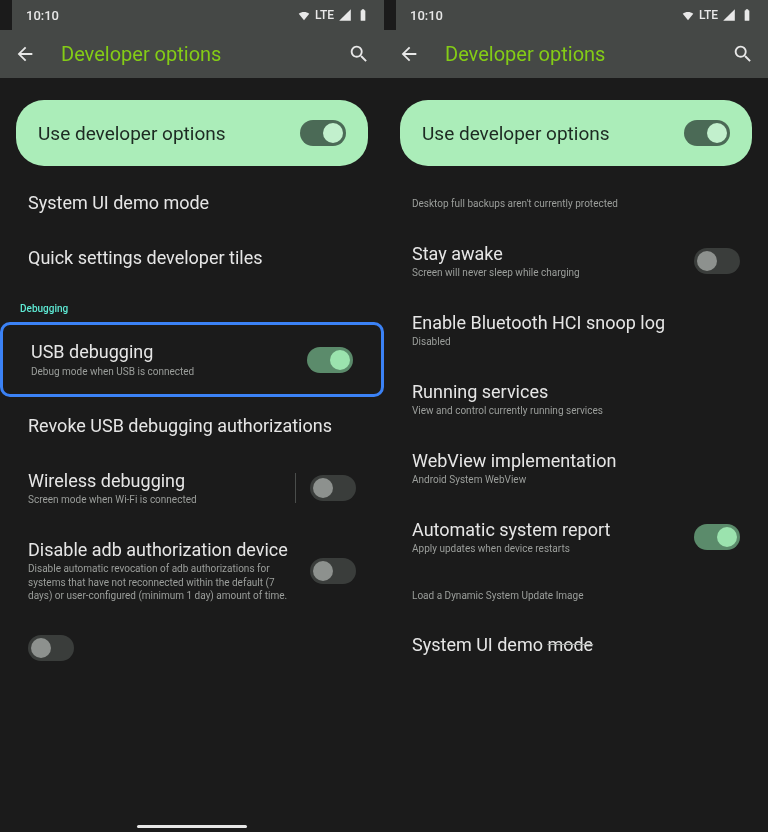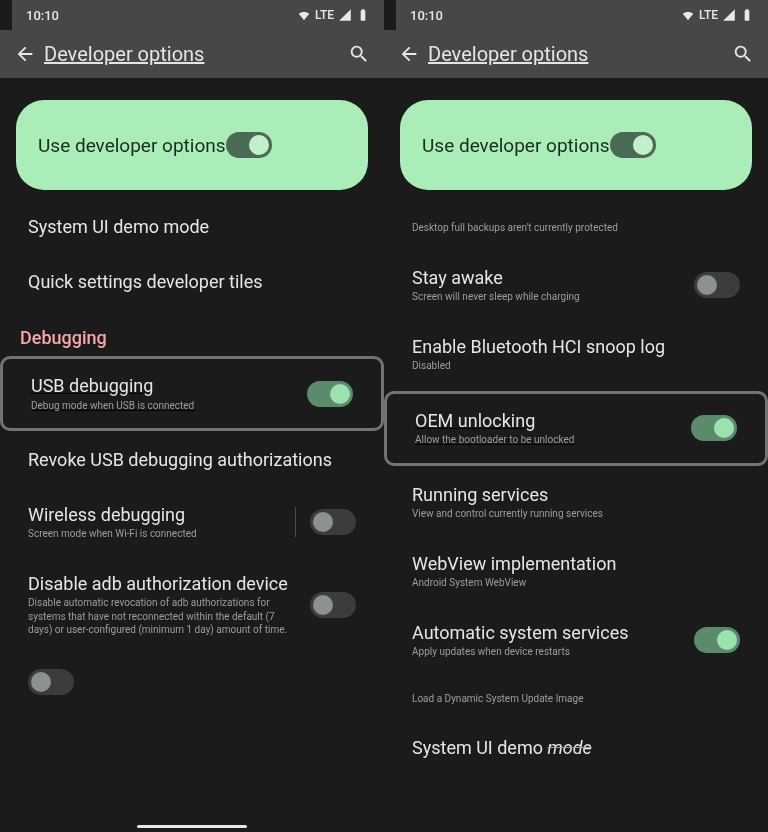--- a/index.html
+++ b/index.html
@@ -31,34 +31,34 @@
     margin-left: 12px;
   }
   .status-right { display: flex; align-items: center; gap: 4px; font-size: 12px; }
   .status-right svg { width: 14px; height: 14px; fill: #e8e8e8; }
   .app-bar {
     height: 48px;
     background: #454846;
     display: flex;
     align-items: center;
     padding: 0 14px;
-    gap: 8px;
-    color: #e5e5e5;
-    text-decoration: underline;
+    gap: 25px;
+    color: #84cc16;
   }
   .app-bar .title { font-size: 20px; flex: 1; font-weight: 400; }
   .app-bar svg { width: 22px; height: 22px; fill: #e8e8e8; }
   .content { padding: 0 0 10px 0; }
   .hero {
     background: #abedb9;
     border-radius: 28px;
     margin: 22px 16px 10px 16px;
-    padding: 32px 22px;
+    padding: 20px 22px;
     display: flex;
     align-items: center;
+    justify-content: space-between;
     color: #1d2a22;
   }
   .hero-title { font-size: 19px; font-weight: 400; }
   .toggle {
     width: 46px;
     height: 26px;
     border-radius: 13px;
     position: relative;
     flex-shrink: 0;
   }
@@ -78,37 +78,36 @@
   .row {
     padding: 16px 28px;
     display: flex;
     align-items: center;
     gap: 14px;
   }
   .row-text { flex: 1; min-width: 0; }
   .row-title { color: #e6e6e6; font-size: 18px; font-weight: 400; line-height: 1.25; }
   .row-sub { color: #9b9e9b; font-size: 10px; line-height: 1.35; margin-top: 1px; }
   .section-header {
-    color: #fca5a5;
-    font-size: 18px;
+    color: #5eead4;
+    font-size: 10px;
     font-weight: 500;
     padding: 18px 20px 6px 20px;
   }
   .red-box {
-    border: 3px solid #737373;
+    border: 3px solid #3b82f6;
     border-radius: 10px;
-    text-decoration: underline;
   }
   .divider-vertical {
     width: 1px;
     height: 30px;
     background: #4a4d4b;
     flex-shrink: 0;
   }
-  .strike { text-decoration: line-through; text-decoration-color: #9b9e9b; font-style: italic; }
+  .strike { text-decoration: line-through; text-decoration-color: #9b9e9b; }
   .home-indicator {
     position: absolute;
     bottom: 4px;
     left: 50%;
     transform: translateX(-50%);
     width: 110px;
     height: 3px;
     background: #e6e6e6;
     border-radius: 2px;
   }
@@ -263,47 +262,38 @@
         </div>
     </div>
 
     <div class="row">
       <div class="row-text">
         <div class="row-title">Enable Bluetooth HCI snoop log</div>
         <div class="row-sub">Disabled</div>
       </div>
     </div>
 
-    <div class="row red-box" style="margin:2px 0;">
-      <div class="row-text">
-        <div class="row-title">OEM unlocking</div>
-        <div class="row-sub">Allow the bootloader to be unlocked</div>
-      </div>
-      <div class="toggle on">
-          <div class="knob"></div>
-        </div>
-    </div>
 
     <div class="row">
       <div class="row-text">
         <div class="row-title">Running services</div>
         <div class="row-sub">View and control currently running services</div>
       </div>
     </div>
 
     <div class="row">
       <div class="row-text">
         <div class="row-title">WebView implementation</div>
         <div class="row-sub">Android System WebView</div>
       </div>
     </div>
 
     <div class="row">
       <div class="row-text">
-        <div class="row-title">Automatic system services</div>
+        <div class="row-title">Automatic system report</div>
         <div class="row-sub">Apply updates when device restarts</div>
       </div>
       <div class="toggle on">
           <div class="knob"></div>
         </div>
     </div>
 
     <div class="row">
       <div class="row-text">
         <div class="row-sub">Load a Dynamic System Update Image</div>

